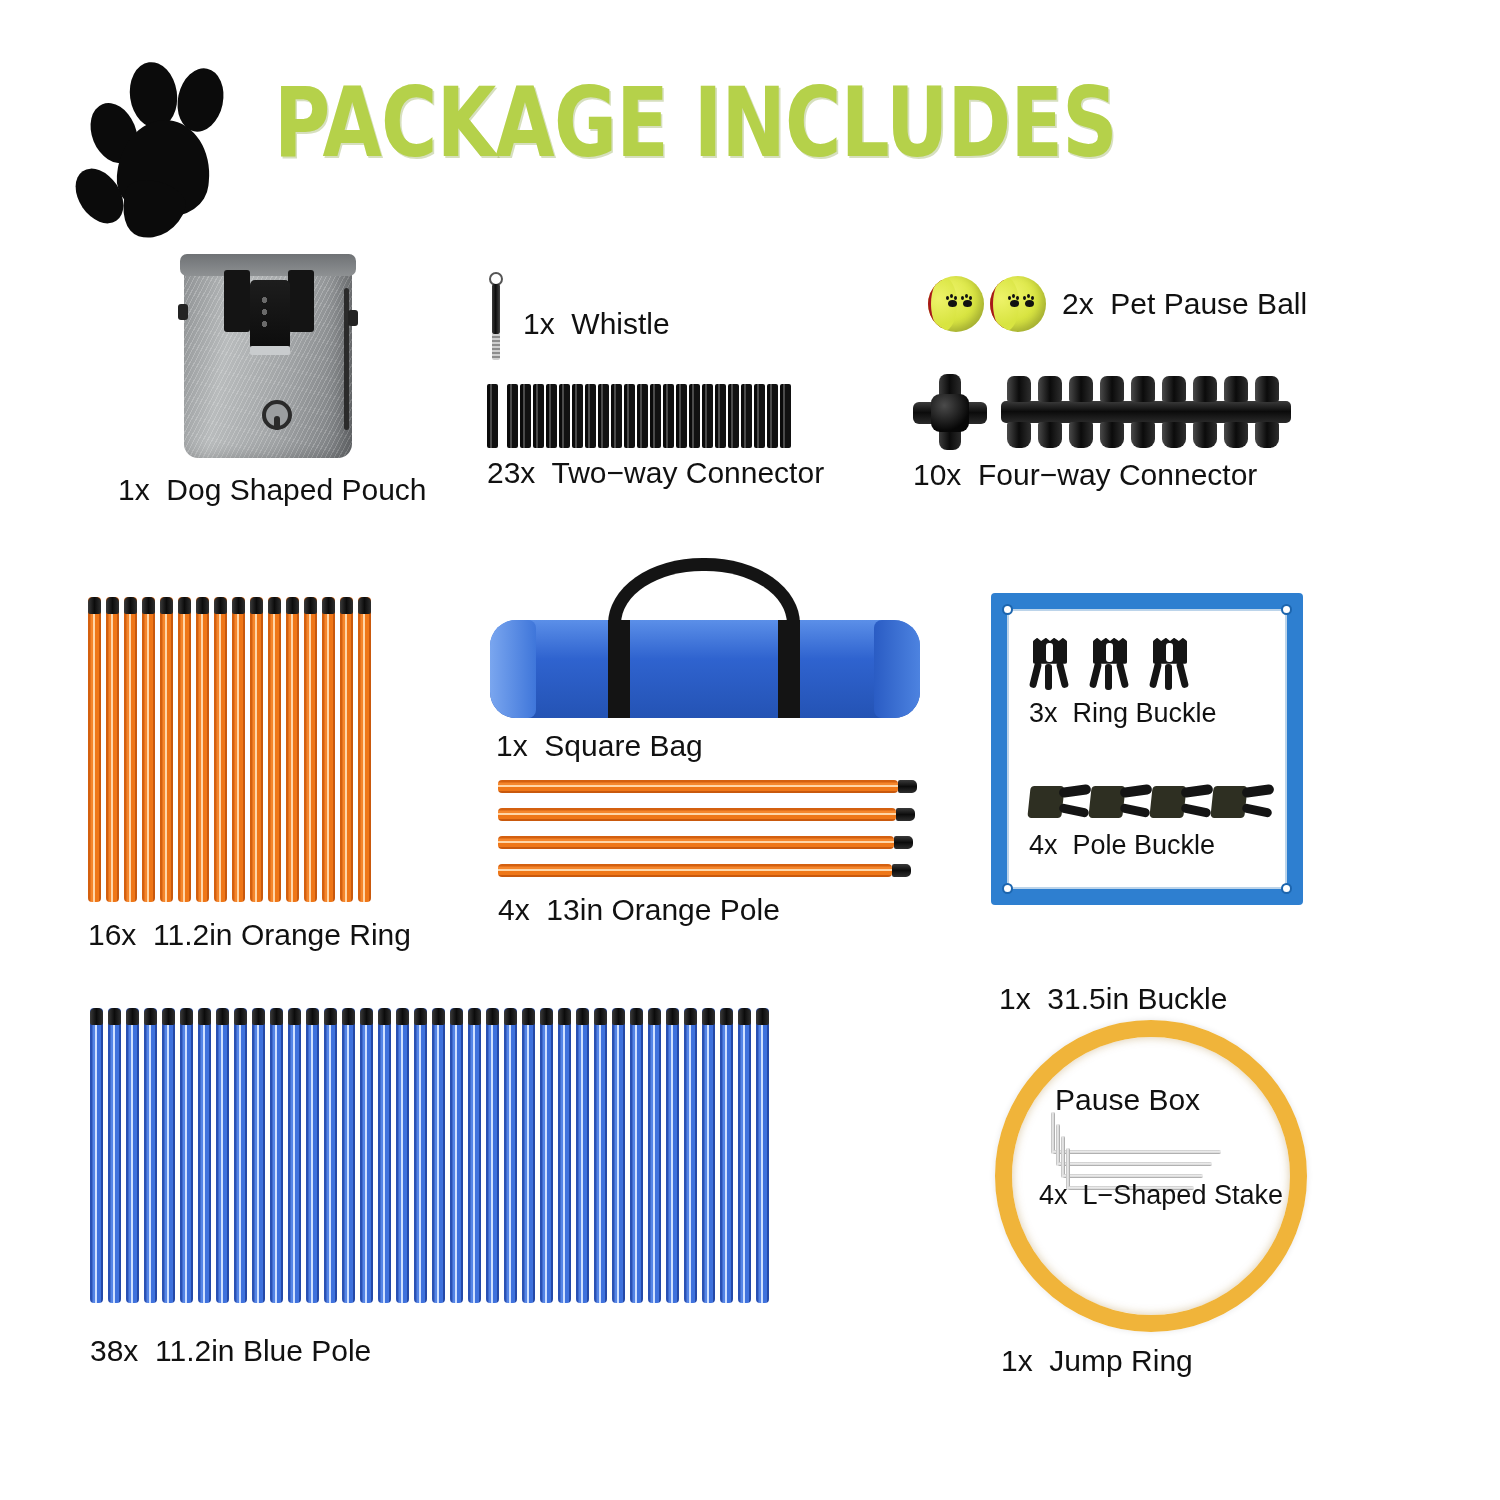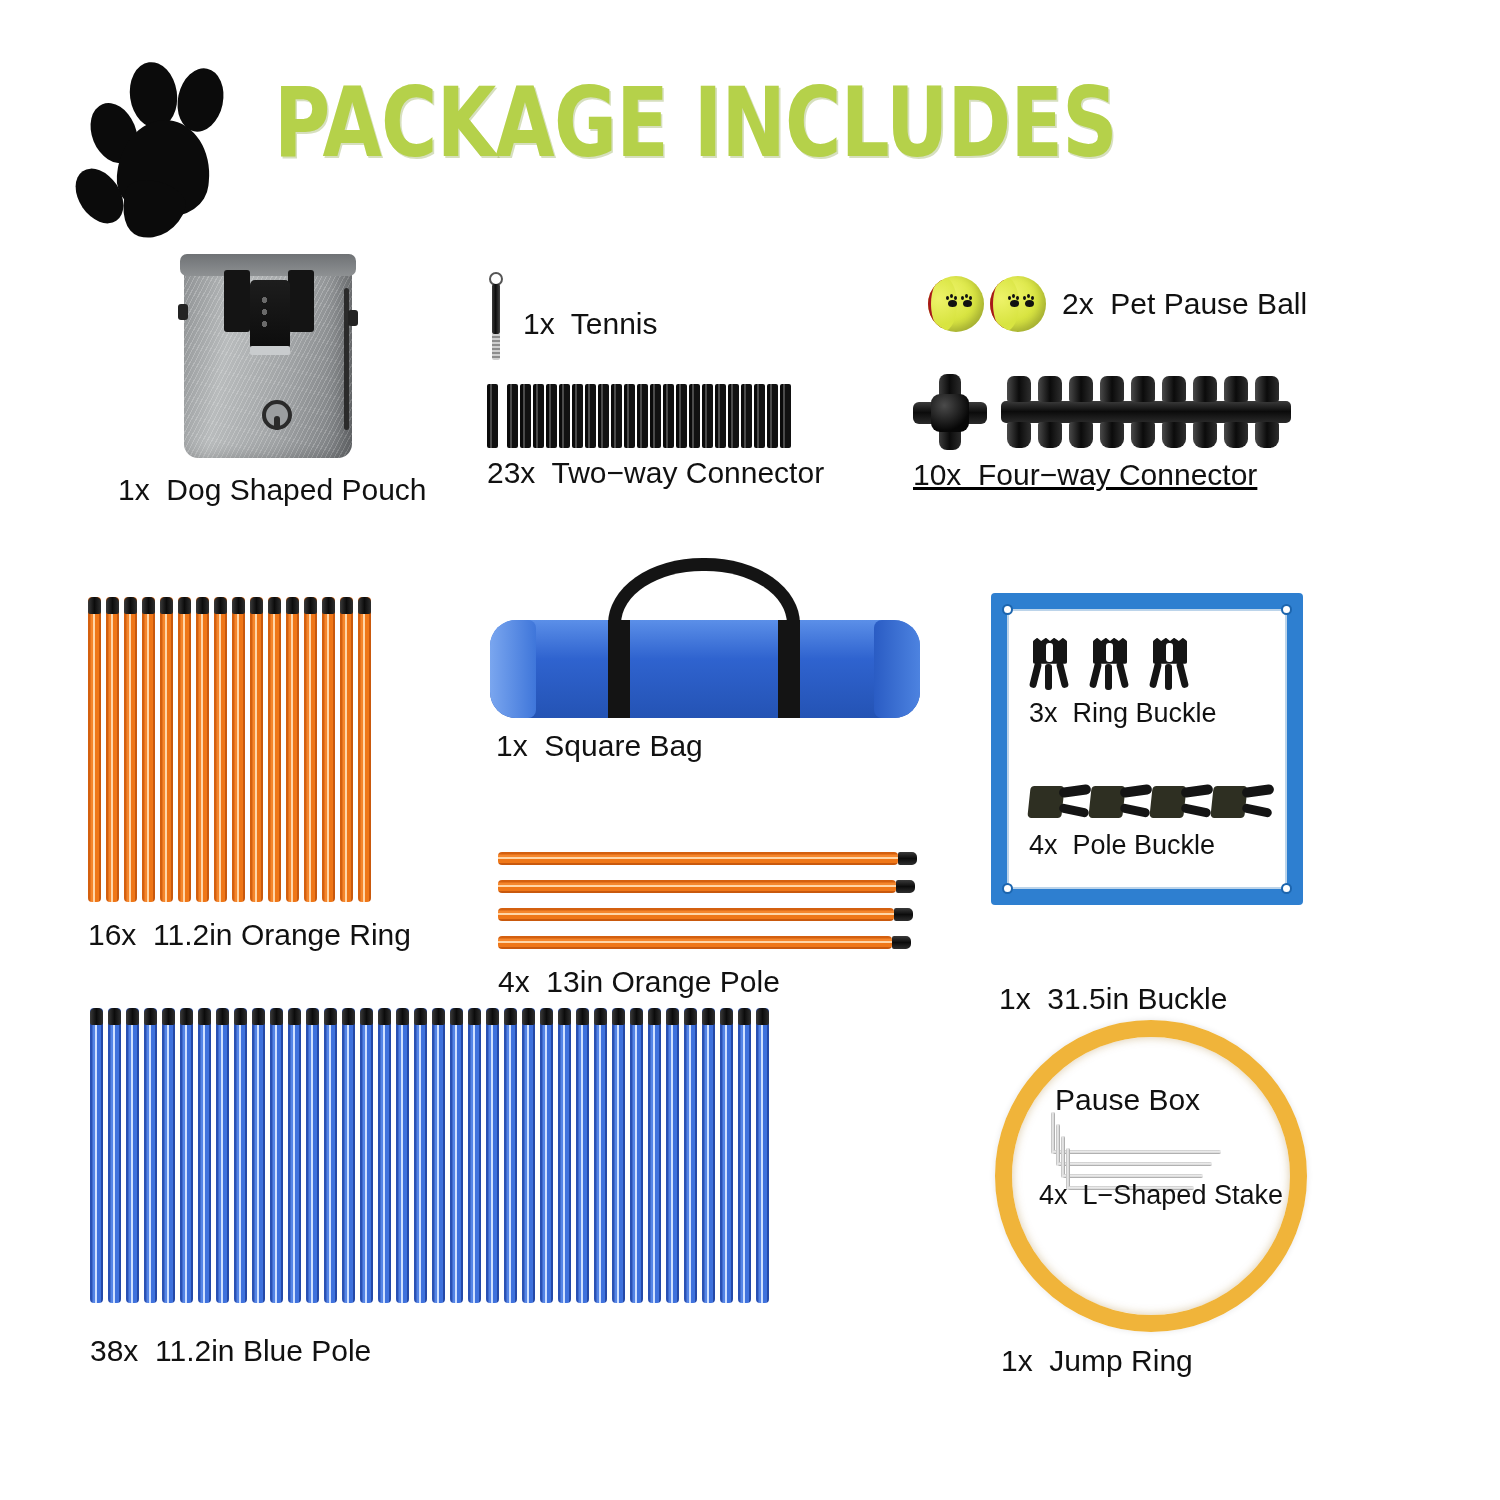--- a/index.html
+++ b/index.html
@@ -239,21 +239,21 @@
     </div>
     <div class="cap capline" style="text-align:center;">1x  Dog Shaped Pouch</div>
   </div>
 
   <div class="cell" style="left:483px; top:272px; display:flex; align-items:center; gap:14px;">
     <div class="whistle">
       <div class="loop"></div>
         <div class="barrel"></div>
         <div class="tip"></div>
     </div>
-    <div class="cap" style="margin-top:12px;">1x  Tennis</div>
+    <div class="cap" style="margin-top:12px;">1x  Whistle</div>
   </div>
 
   <div class="cell" style="left:928px; top:276px; display:flex; align-items:center; gap:16px;">
     <div class="balls">
       <div class="ball">
           <div class="crescent"></div>
         <div class="p1">
             <b class="pad2"></b>
             <b class="d1"></b>
             <b class="d2"></b>
@@ -307,21 +307,21 @@
         <div class="t"></div>
         <div class="t"></div>
         <div class="t"></div>
         <div class="t"></div>
         <div class="t"></div>
         <div class="t"></div>
       </div>
     <div class="cap" style="margin-top:8px;">23x  Two−way Connector</div>
   </div>
 
-  <div class="cell" style="left:913px; top:372px;text-decoration:underline;">
+  <div class="cell" style="left:913px; top:372px;">
     <div class="fourway-row">
       <div class="xconn">
           <div class="h"></div>
           <div class="v"></div>
           <div class="hub"></div>
         </div>
       <div class="xstack" id="xstack" style="width:290px;">
         <div class="bar" style="left:0; width:290px;"></div>
       <div class="stub" style="left: 6px; top: 4px;"></div>
           <div class="stub down" style="left: 6px; top: 50px;"></div>
@@ -419,21 +419,21 @@
   <div class="cell" style="left:490px; top:552px;">
     <div class="bag">
       <div class="handle"></div>
       <div class="roll"></div>
       <div class="bandL"></div>
         <div class="bandR"></div>
     </div>
     <div class="cap" style="margin-top:2px; padding-left:6px;">1x  Square Bag</div>
   </div>
 
-  <div class="cell" style="left:498px; top:852px;">
+  <div class="cell" style="left:498px; top:780px;">
     <div id="orange-poles-h">
         <div class="pole-h" style="width: 420px;">
           <div class="shaft-h" style="width: 400px;"></div>
           <div class="capk-h" style="left: 400px;"></div>
         </div>
         <div class="pole-h" style="width: 418px;">
           <div class="shaft-h" style="width: 398px;"></div>
           <div class="capk-h" style="left: 398px;"></div>
         </div>
         <div class="pole-h" style="width: 416px;">

